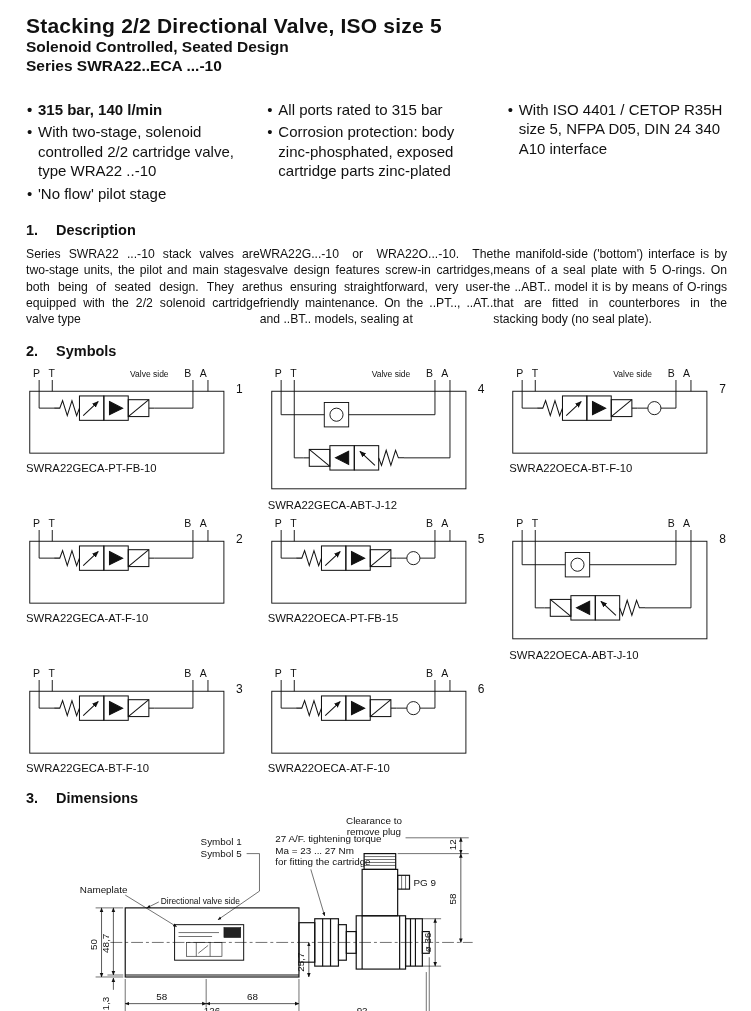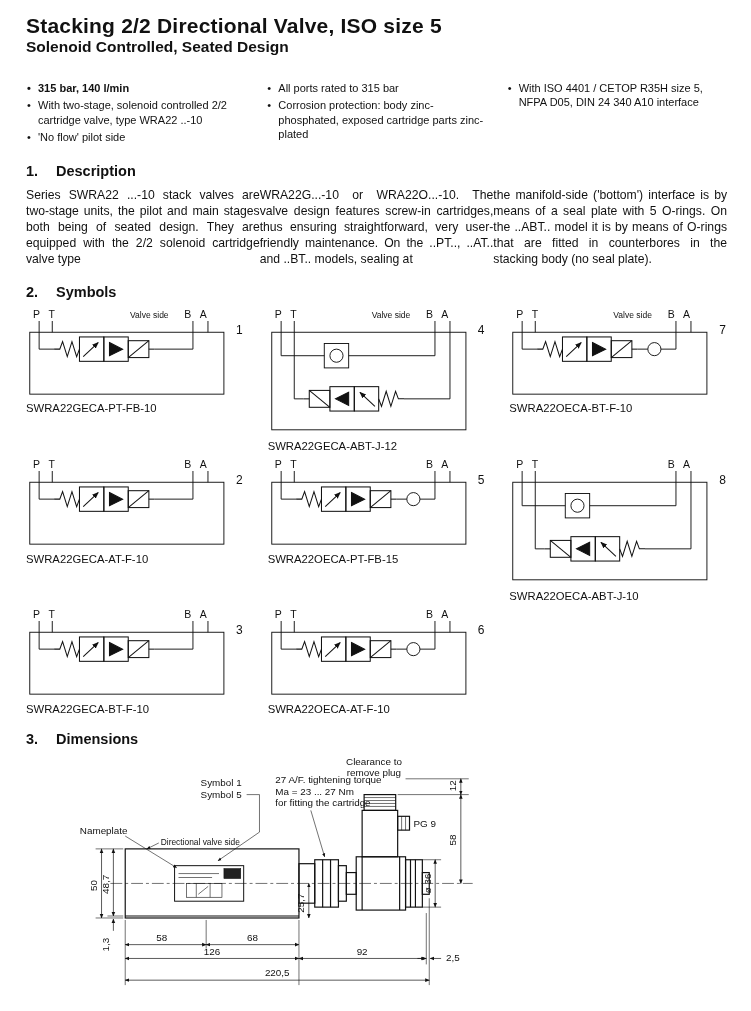--- a/index.html
+++ b/index.html
@@ -6,21 +6,21 @@
   html,body { background:#fff; }
   body {
     width:751px; height:1011px; overflow:hidden;
     color:#111; font-family:"Liberation Sans", sans-serif;
   }
   .page { padding:14px 24px 0 26px; }
 
   h1 { font-size:21px; font-weight:bold; letter-spacing:.2px; }
   .sub { font-size:15.5px; font-weight:bold; line-height:1.22; }
 
-  .features { display:flex; gap:20px; margin-top:24px; font-size:11px; }
+  .features { display:flex; gap:20px; margin-top:24px; font-size:15px; }
   .features .col { flex:1; }
   .features ul { list-style:none; }
   .features li { position:relative; padding-left:12px; margin-bottom:3px; line-height:1.3; }
   .features li::before { content:"\2022"; position:absolute; left:1px; }
   .features li.bold { font-weight:bold; }
 
   .section-head { display:flex; font-size:14.5px; font-weight:bold; margin:16px 0 8px; }
   .section-head .no { width:30px; }
 
   .desc-cols { display:flex; font-size:12.2px; line-height:1.32; text-align:justify; }
@@ -79,27 +79,28 @@
       <path d="M145,83 H194 V0"></path>
       <use href="#assy" transform="translate(145,70) scale(-1,1)"></use>
     </g>
   </defs>
 </svg>
 
 <div class="page">
 
   <h1>Stacking 2/2 Directional Valve, ISO size 5</h1>
   <div class="sub">Solenoid Controlled, Seated Design</div>
+  <div class="sub">Series SWRA22..ECA ...-10</div>
 
   <div class="features">
     <div class="col">
       <ul>
         <li class="bold">315 bar, 140 l/min</li>
         <li>With two-stage, solenoid controlled 2/2 cartridge valve, type WRA22 ..-10</li>
-        <li>'No flow' pilot side</li>
+        <li>'No flow' pilot stage</li>
       </ul>
     </div>
     <div class="col">
       <ul>
         <li>All ports rated to 315 bar</li>
         <li>Corrosion protection: body zinc-phosphated, exposed cartridge parts zinc-plated</li>
       </ul>
     </div>
     <div class="col">
       <ul>

